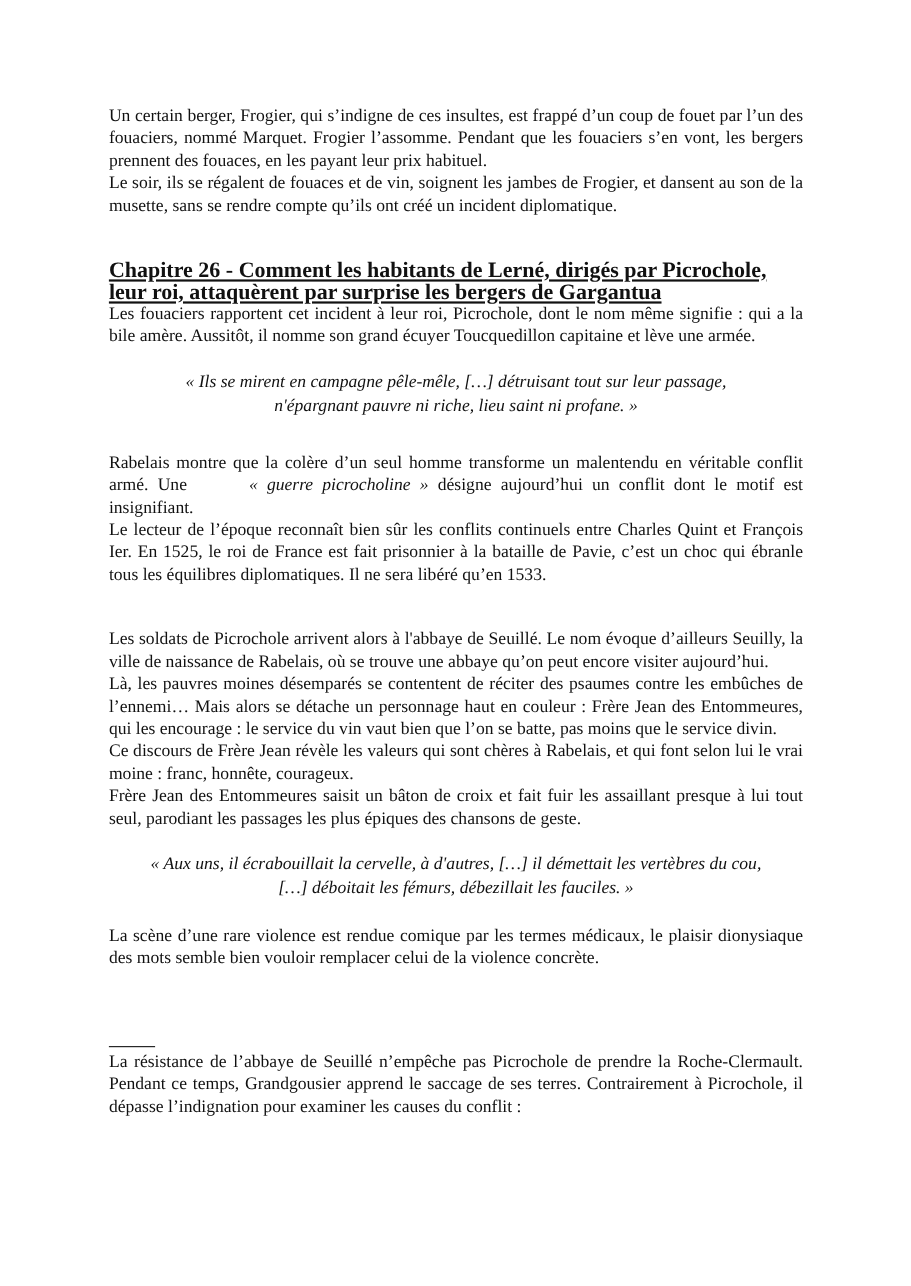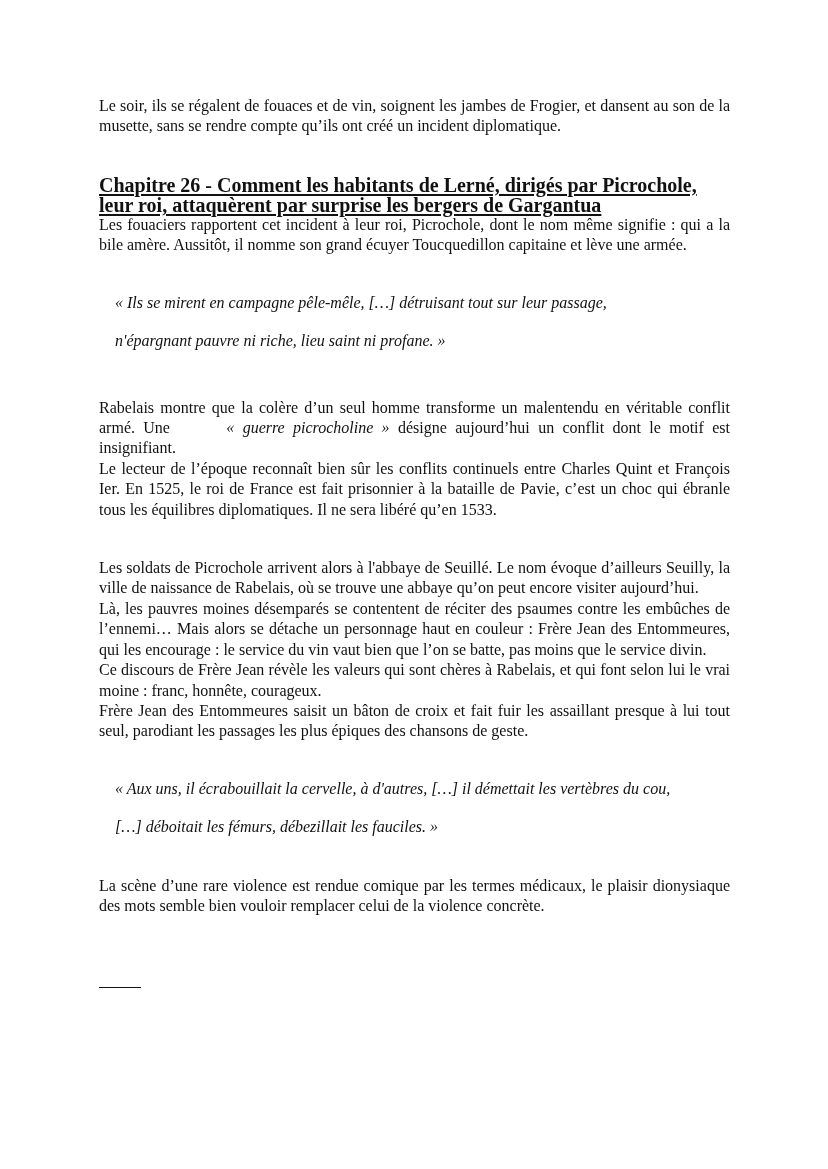--- a/index.html
+++ b/index.html
@@ -9,31 +9,32 @@
     font-family: "Liberation Serif", "DejaVu Serif", serif;
     font-size: 16px; line-height: 20.4px; color: #111111;
   }
   p { margin: 0; text-align: justify; }
   h2 {
     margin: 0; font-size: 20px; line-height: 20px; font-weight: bold;
     text-decoration: underline; text-decoration-thickness: 1.5px; text-underline-offset: 2px;
     color: #111;
   }
   .quote {
-    font-style: italic; margin: 16px; line-height: 22px;
+    font-style: italic; text-align: center; margin: 0; line-height: 22px;
   }
   .gap-l { height: 40px; }
   .trail { display: inline-block; width: 42px; border-bottom: 1.5px solid #111; vertical-align: baseline; }
   em { font-style: italic; margin-left: 48px; }
 </style>
 </head>
 <body>
 
 <div class="page">
 
+  <p>Un certain berger, Frogier, qui s’indigne de ces insultes, est frappé d’un coup de fouet par l’un des fouaciers, nommé Marquet. Frogier l’assomme. Pendant que les fouaciers s’en vont, les bergers prennent des fouaces, en les payant leur prix habituel.</p>
   <p>Le soir, ils se régalent de fouaces et de vin, soignent les jambes de Frogier, et dansent au son de la musette, sans se rendre compte qu’ils ont créé un incident diplomatique.</p>
 
   <div class="gap-l" style="height:38px"></div>
 
   <section>
     <h2>Chapitre 26 - Comment les habitants de Lerné, dirigés par Picrochole, leur roi, attaquèrent par surprise les bergers de Gargantua</h2>
     <p>Les fouaciers rapportent cet incident à leur roi, Picrochole, dont le nom même signifie : qui a la bile amère. Aussitôt, il nomme son grand écuyer Toucquedillon capitaine et lève une armée.</p>
     <div style="height:20px"></div>
     <p class="quote">« Ils se mirent en campagne pêle-mêle, […] détruisant tout sur leur passage,</p>
     <p class="quote">n'épargnant pauvre ni riche, lieu saint ni profane. »</p>
@@ -53,15 +54,16 @@
     <p class="quote">« Aux uns, il écrabouillait la cervelle, à d'autres, […] il démettait les vertèbres du cou,</p>
     <p class="quote">[…] déboitait les fémurs, débezillait les fauciles. »</p>
     <div style="height:22px"></div>
     <p>La scène d’une rare violence est rendue comique par les termes médicaux, le plaisir dionysiaque des mots semble bien vouloir remplacer celui de la violence concrète.</p>
   </section>
 
   <div style="height:54px"></div>
 
   <section>
     <h2><span class="trail"></span></h2>
+    <p>La résistance de l’abbaye de Seuillé n’empêche pas Picrochole de prendre la Roche-Clermault. Pendant ce temps, Grandgousier apprend le saccage de ses terres. Contrairement à Picrochole, il dépasse l’indignation pour examiner les causes du conflit :</p>
   </section>
 
 </div>
 
 </body></html>

